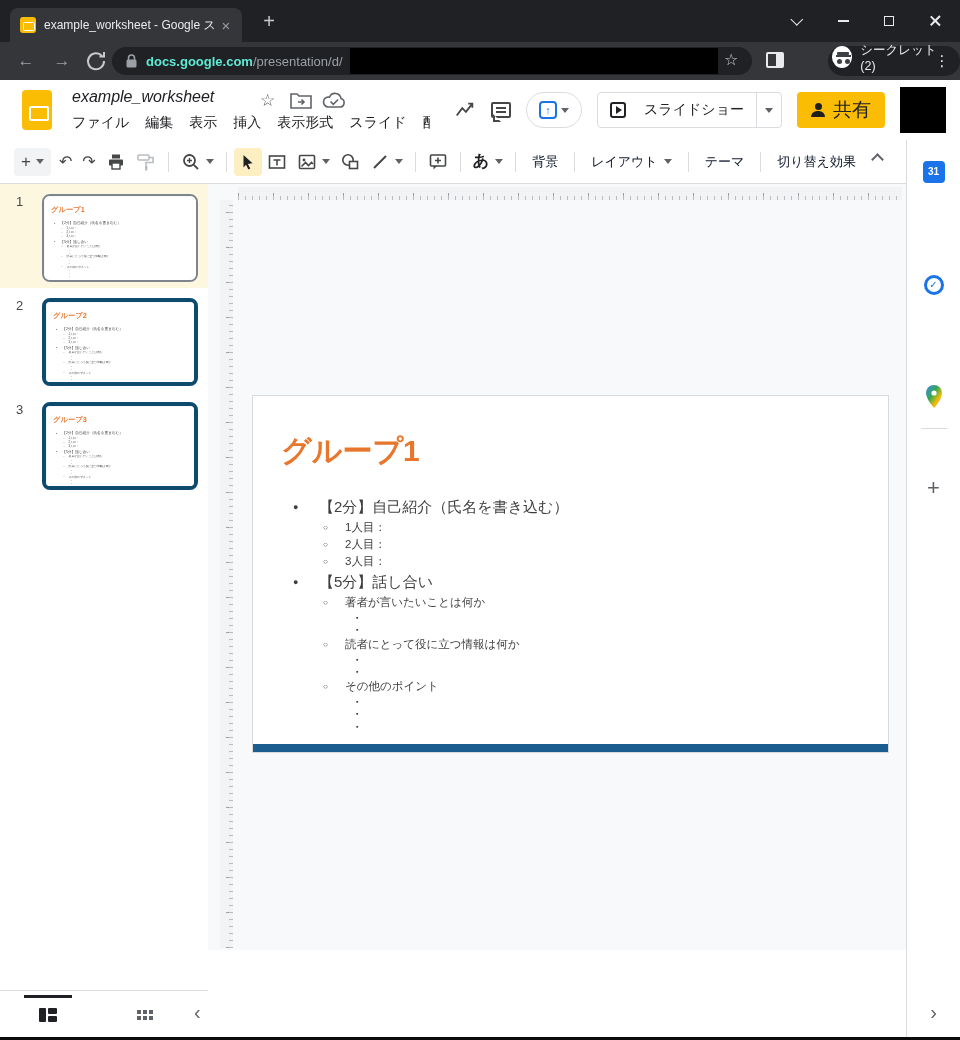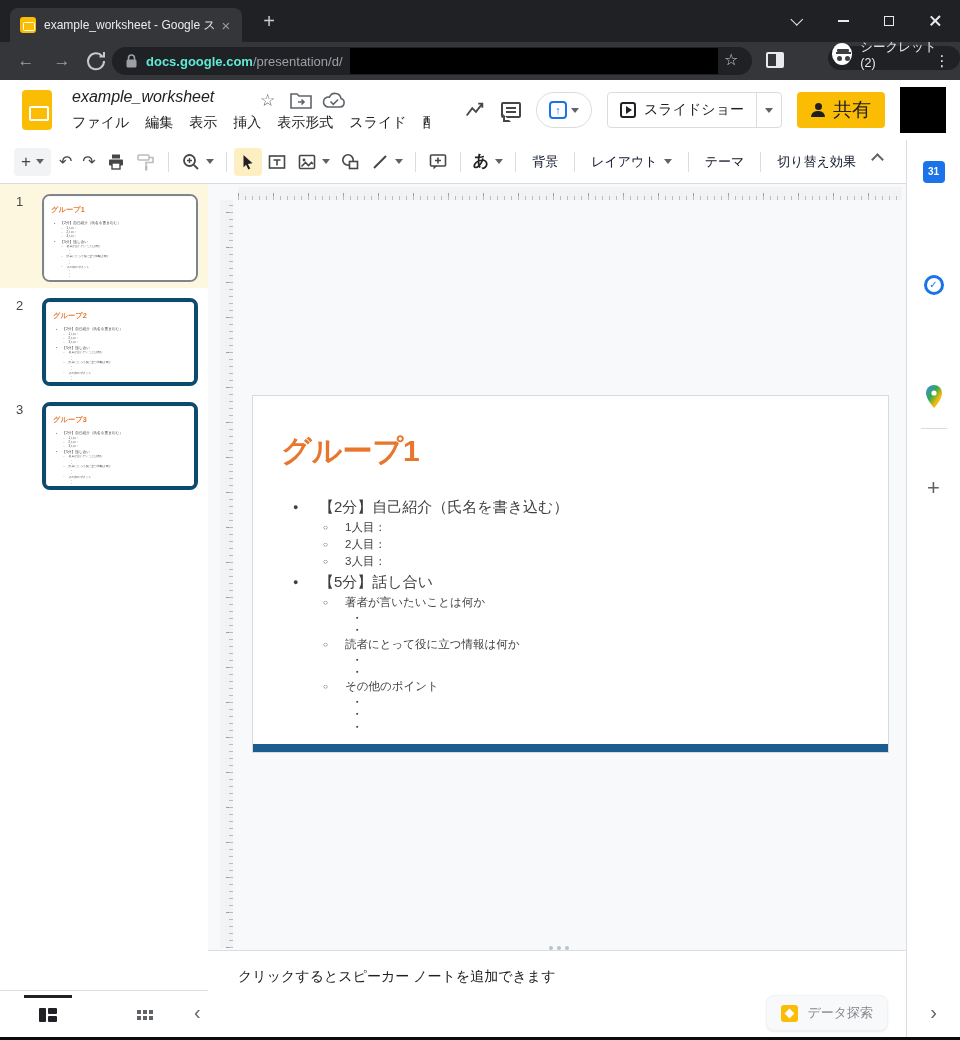--- a/index.html
+++ b/index.html
@@ -26,21 +26,21 @@
   #navbar { position:absolute; left:0; top:42px; width:960px; height:38px; background:#35363a; }
   .nav-ic { position:absolute; top:7px; width:24px; height:24px; color:#9aa0a6; font-size:17px; line-height:24px; text-align:center; }
   .omnibox { position:absolute; left:112px; top:5px; width:640px; height:28px; border-radius:14px; background:#202124; display:flex; align-items:center; }
   .lock { margin-left:14px; }
   .url-host { color:#5eead4; font-size:13px; font-weight:bold; margin-left:9px; }
   .url-path { color:#9aa0a6; font-size:13px; }
   .redaction { position:absolute; left:238px; top:1px; width:368px; height:26px; background:#000; }
   .omni-star { position:absolute; left:612px; top:3px; color:#c7cacd; font-size:16px; }
   .side-panel { position:absolute; left:766px; top:10px; width:18px; height:16px; border:2px solid #e8eaed; border-radius:2px; }
   .side-panel i { position:absolute; right:0; top:0; width:6px; height:12px; background:#e8eaed; display:block; }
-  .incog { position:absolute; left:828px; top:4px; height:24px; padding:0 12px 8px 4px; border-radius:15px; background:#202124; display:flex; align-items:center; }
+  .incog { position:absolute; left:828px; top:4px; height:30px; padding:0 12px 8px 4px; border-radius:15px; background:#202124; display:flex; align-items:center; }
   .incog-circ { width:22px; height:22px; background:#fff; border-radius:50%; position:relative; }
   .incog-circ .hat { position:absolute; left:5px; top:6px; width:12px; height:3px; background:#3c4043; border-radius:1px; }
   .incog-circ .brim { position:absolute; left:3.5px; top:9px; width:15px; height:2px; background:#3c4043; }
   .incog-circ .g1,.incog-circ .g2 { position:absolute; top:13px; width:5px; height:5px; border-radius:50%; background:#3c4043; }
   .incog-circ .g1{ left:4.5px; } .incog-circ .g2{ left:12.5px; }
   .incog-label { color:#e8eaed; font-size:12.5px; margin-left:8px; }
   .kebab { position:absolute; left:930px; top:7px; width:24px; height:24px; color:#e8eaed; font-size:15px; line-height:24px; text-align:center; letter-spacing:0; }
 
   
   #appheader { position:absolute; left:0; top:80px; width:960px; height:60px; background:#fff; }
@@ -52,21 +52,21 @@
   .menubar { position:absolute; left:64px; top:32px; width:368px; height:24px; overflow:hidden; white-space:nowrap; }
   .menu-item { display:inline-block; padding:2px 8px; font-size:14px; color:#202124; border-radius:4px; }
   .hdr-right { position:absolute; left:430px; top:0; width:530px; height:60px; background:#fff; display:flex; align-items:center; justify-content:flex-end; gap:15px; padding-right:14px; z-index:5; }
   .comment-ic { position:relative; width:20px; height:16px; border:2px solid #444746; border-radius:2px; }
   .comment-ic::before { content:""; position:absolute; left:3px; top:3px; width:10px; height:1.8px; background:#444746; box-shadow:0 4px 0 #444746; }
   .comment-ic::after { content:""; position:absolute; left:0px; bottom:-6px; width:6px; height:6px; background:#fff; border-left:2px solid #444746; border-bottom:2px solid #444746; clip-path:polygon(0 0,0 100%,100% 100%); }
   .present-pill { width:56px; height:36px; border:1px solid #dadce0; border-radius:18px; display:flex; align-items:center; justify-content:center; gap:4px; }
   .present-box { width:18px; height:18px; border:2px solid #1a73e8; border-radius:4px; color:#1a73e8; font-weight:bold; font-size:11px; line-height:14px; text-align:center; }
   .caret { width:0; height:0; border-left:4px solid transparent; border-right:4px solid transparent; border-top:5px solid #5f6368; display:inline-block; }
   .slideshow-group { display:flex; }
-  .slideshow-btn { height:36px; border:1px solid #dadce0; border-radius:4px 0 0 4px; display:flex; align-items:center; gap:8px; padding:0 12px; background:#fff; }
+  .slideshow-btn { height:36px; border:1px solid #dadce0; border-radius:4px 0 0 4px; display:flex; align-items:center; gap:18px; padding:0 12px; background:#fff; }
   .play-box { width:16px; height:16px; border:2px solid #202124; border-radius:3px; display:flex; align-items:center; justify-content:center; }
   .play-box i { width:0; height:0; border-top:4px solid transparent; border-bottom:4px solid transparent; border-left:6px solid #202124; display:block; margin-left:1px; }
   .slideshow-label { font-size:14px; color:#202124; }
   .slideshow-caret { width:26px; height:36px; border:1px solid #dadce0; border-left:1px solid #dadce0; border-radius:0 4px 4px 0; margin-left:-1px; display:flex; align-items:center; justify-content:center; background:#fff; }
   .share-btn { height:36px; background:#fbbc04; border-radius:4px; display:flex; align-items:center; gap:8px; padding:0 14px; }
   .person-ic { position:relative; width:14px; height:14px; }
   .person-ic::before { content:""; position:absolute; left:3.5px; top:0; width:7px; height:7px; border-radius:50%; background:#1f1f1f; }
   .person-ic::after { content:""; position:absolute; left:0; top:8px; width:14px; height:6px; border-radius:7px 7px 0 0; background:#1f1f1f; }
   .share-label { font-size:19px; color:#202124; font-weight:500; }
   .avatar { width:46px; height:46px; background:#000; }
@@ -650,28 +650,20 @@
             <div class="b-row l3">
               <span class="mk">▪</span>
               <span class="tx"></span>
             </div>
           </div>
         <div class="accent-bar"></div>
       </div>
     </div>
   </div>
 
-  <div id="notes">
-    <span class="drag-dots"></span>
-    <div class="notes-text">クリックするとスピーカー ノートを追加できます</div>
-    <div class="explore-btn">
-      <span class="explore-ic"></span>
-      <span class="explore-label">データ探索</span>
-    </div>
-  </div>
 
   <div id="bottombar">
     <span class="view-indicator"></span>
     <span class="filmview-ic"></span>
     <span class="gridview-ic"></span>
     <span class="film-collapse">‹</span>
   </div>
 
   <div id="rail">
     <span class="rail-ic cal-ic" style="top:21px">31</span>

